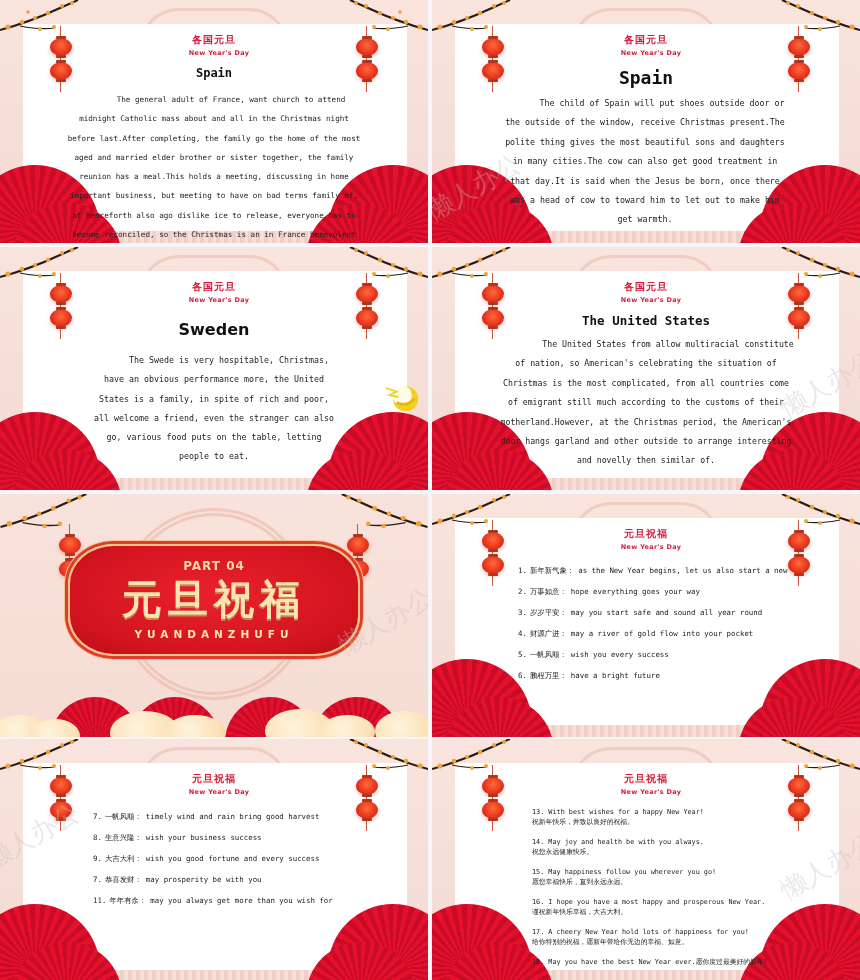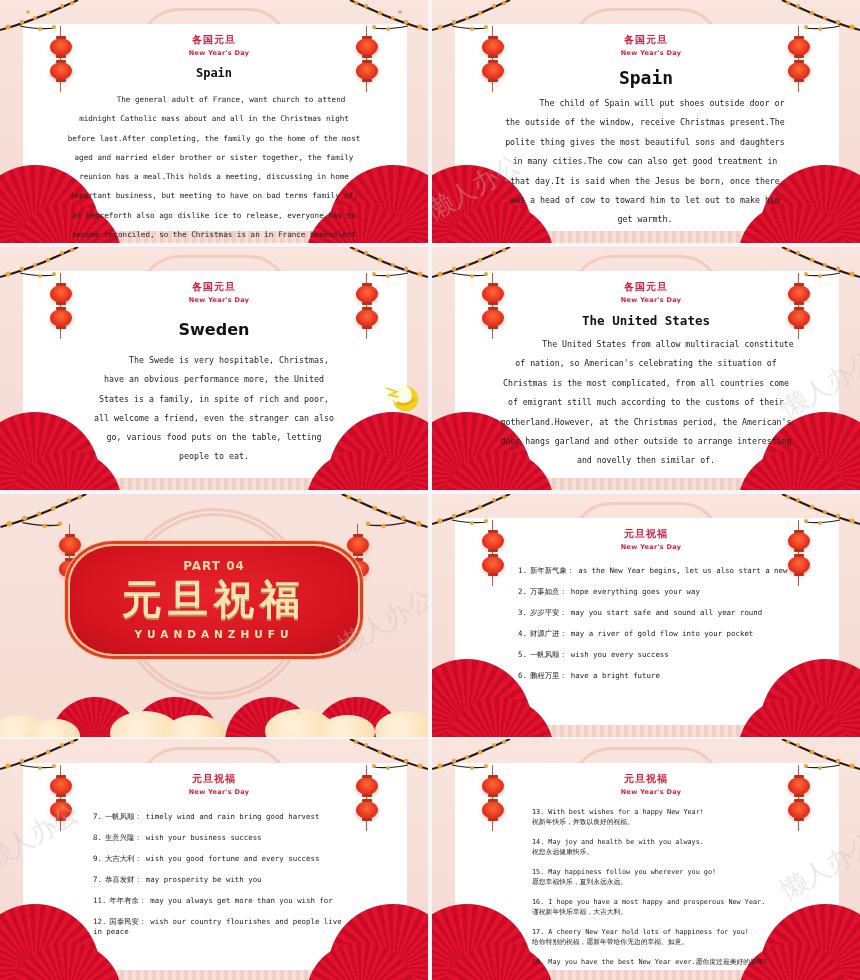--- a/index.html
+++ b/index.html
@@ -502,21 +502,20 @@
     <div class="hdr">
       <div class="cn">元旦祝福</div>
       <div class="en">New Year's Day</div>
     </div>
     <div class="wish-list" style="top:73px;left:93px;right:80px;">
       <div class="item"><span class="num">7.</span><span class="cn">一帆风顺：</span><span>timely wind and rain bring good harvest</span></div>
       <div class="item"><span class="num">8.</span><span class="cn">生意兴隆：</span><span>wish your business success</span></div>
       <div class="item"><span class="num">9.</span><span class="cn">大吉大利：</span><span>wish you good fortune and every success</span></div>
       <div class="item"><span class="num">7.</span><span class="cn">恭喜发财：</span><span>may prosperity be with you</span></div>
       <div class="item"><span class="num">11.</span><span class="cn">年年有余：</span><span>may you always get more than you wish for</span></div>
-      <div class="item"><span class="num">12.</span><span class="cn">国泰民安：</span><span>wish our country flourishes and people live in peace</span></div>
     </div>
     <div class="wm" style="left:-20px;top:80px;">懒人办公</div>
   </div>
 
   <div class="slide" style="left:432px;top:739px;">
     <div class="arch"></div>
     <div class="panel"></div>
     <div class="bottom-band"></div>
     <svg class="branch left" viewBox="0 0 90 40">
         <path d="M0 30 Q30 22 60 8 L78 0" stroke="#2a1a14" stroke-width="2" fill="none"></path>

